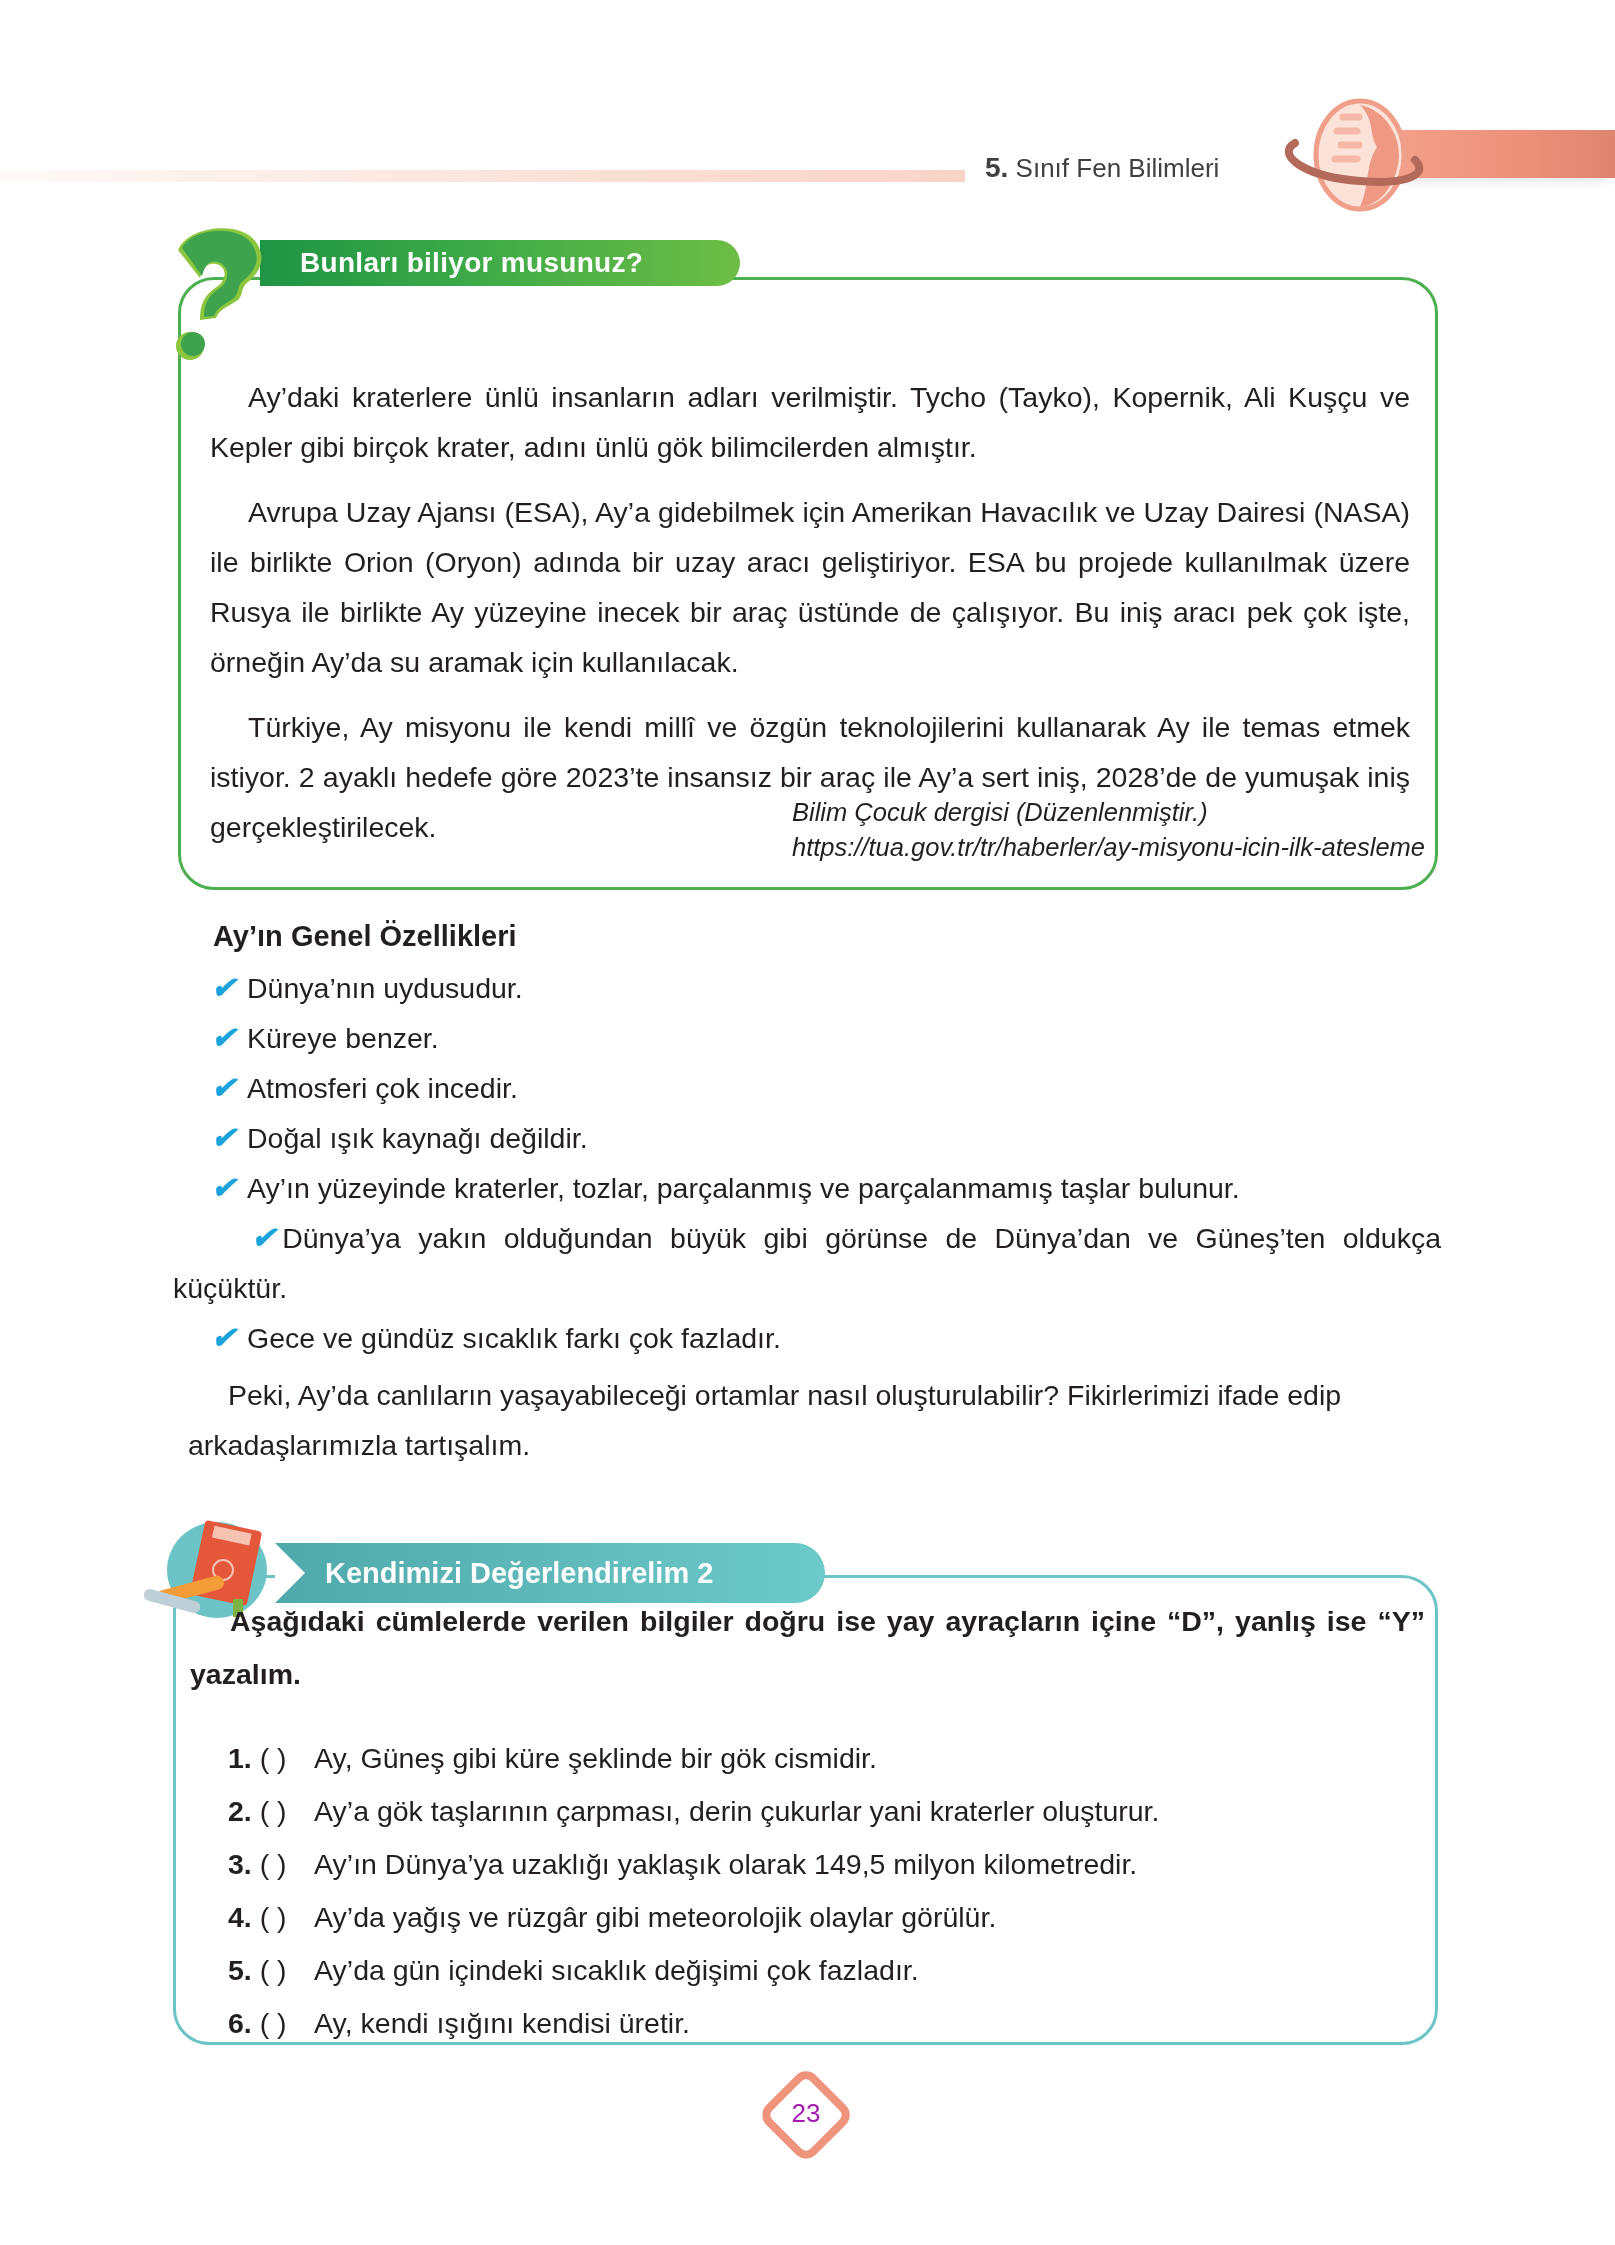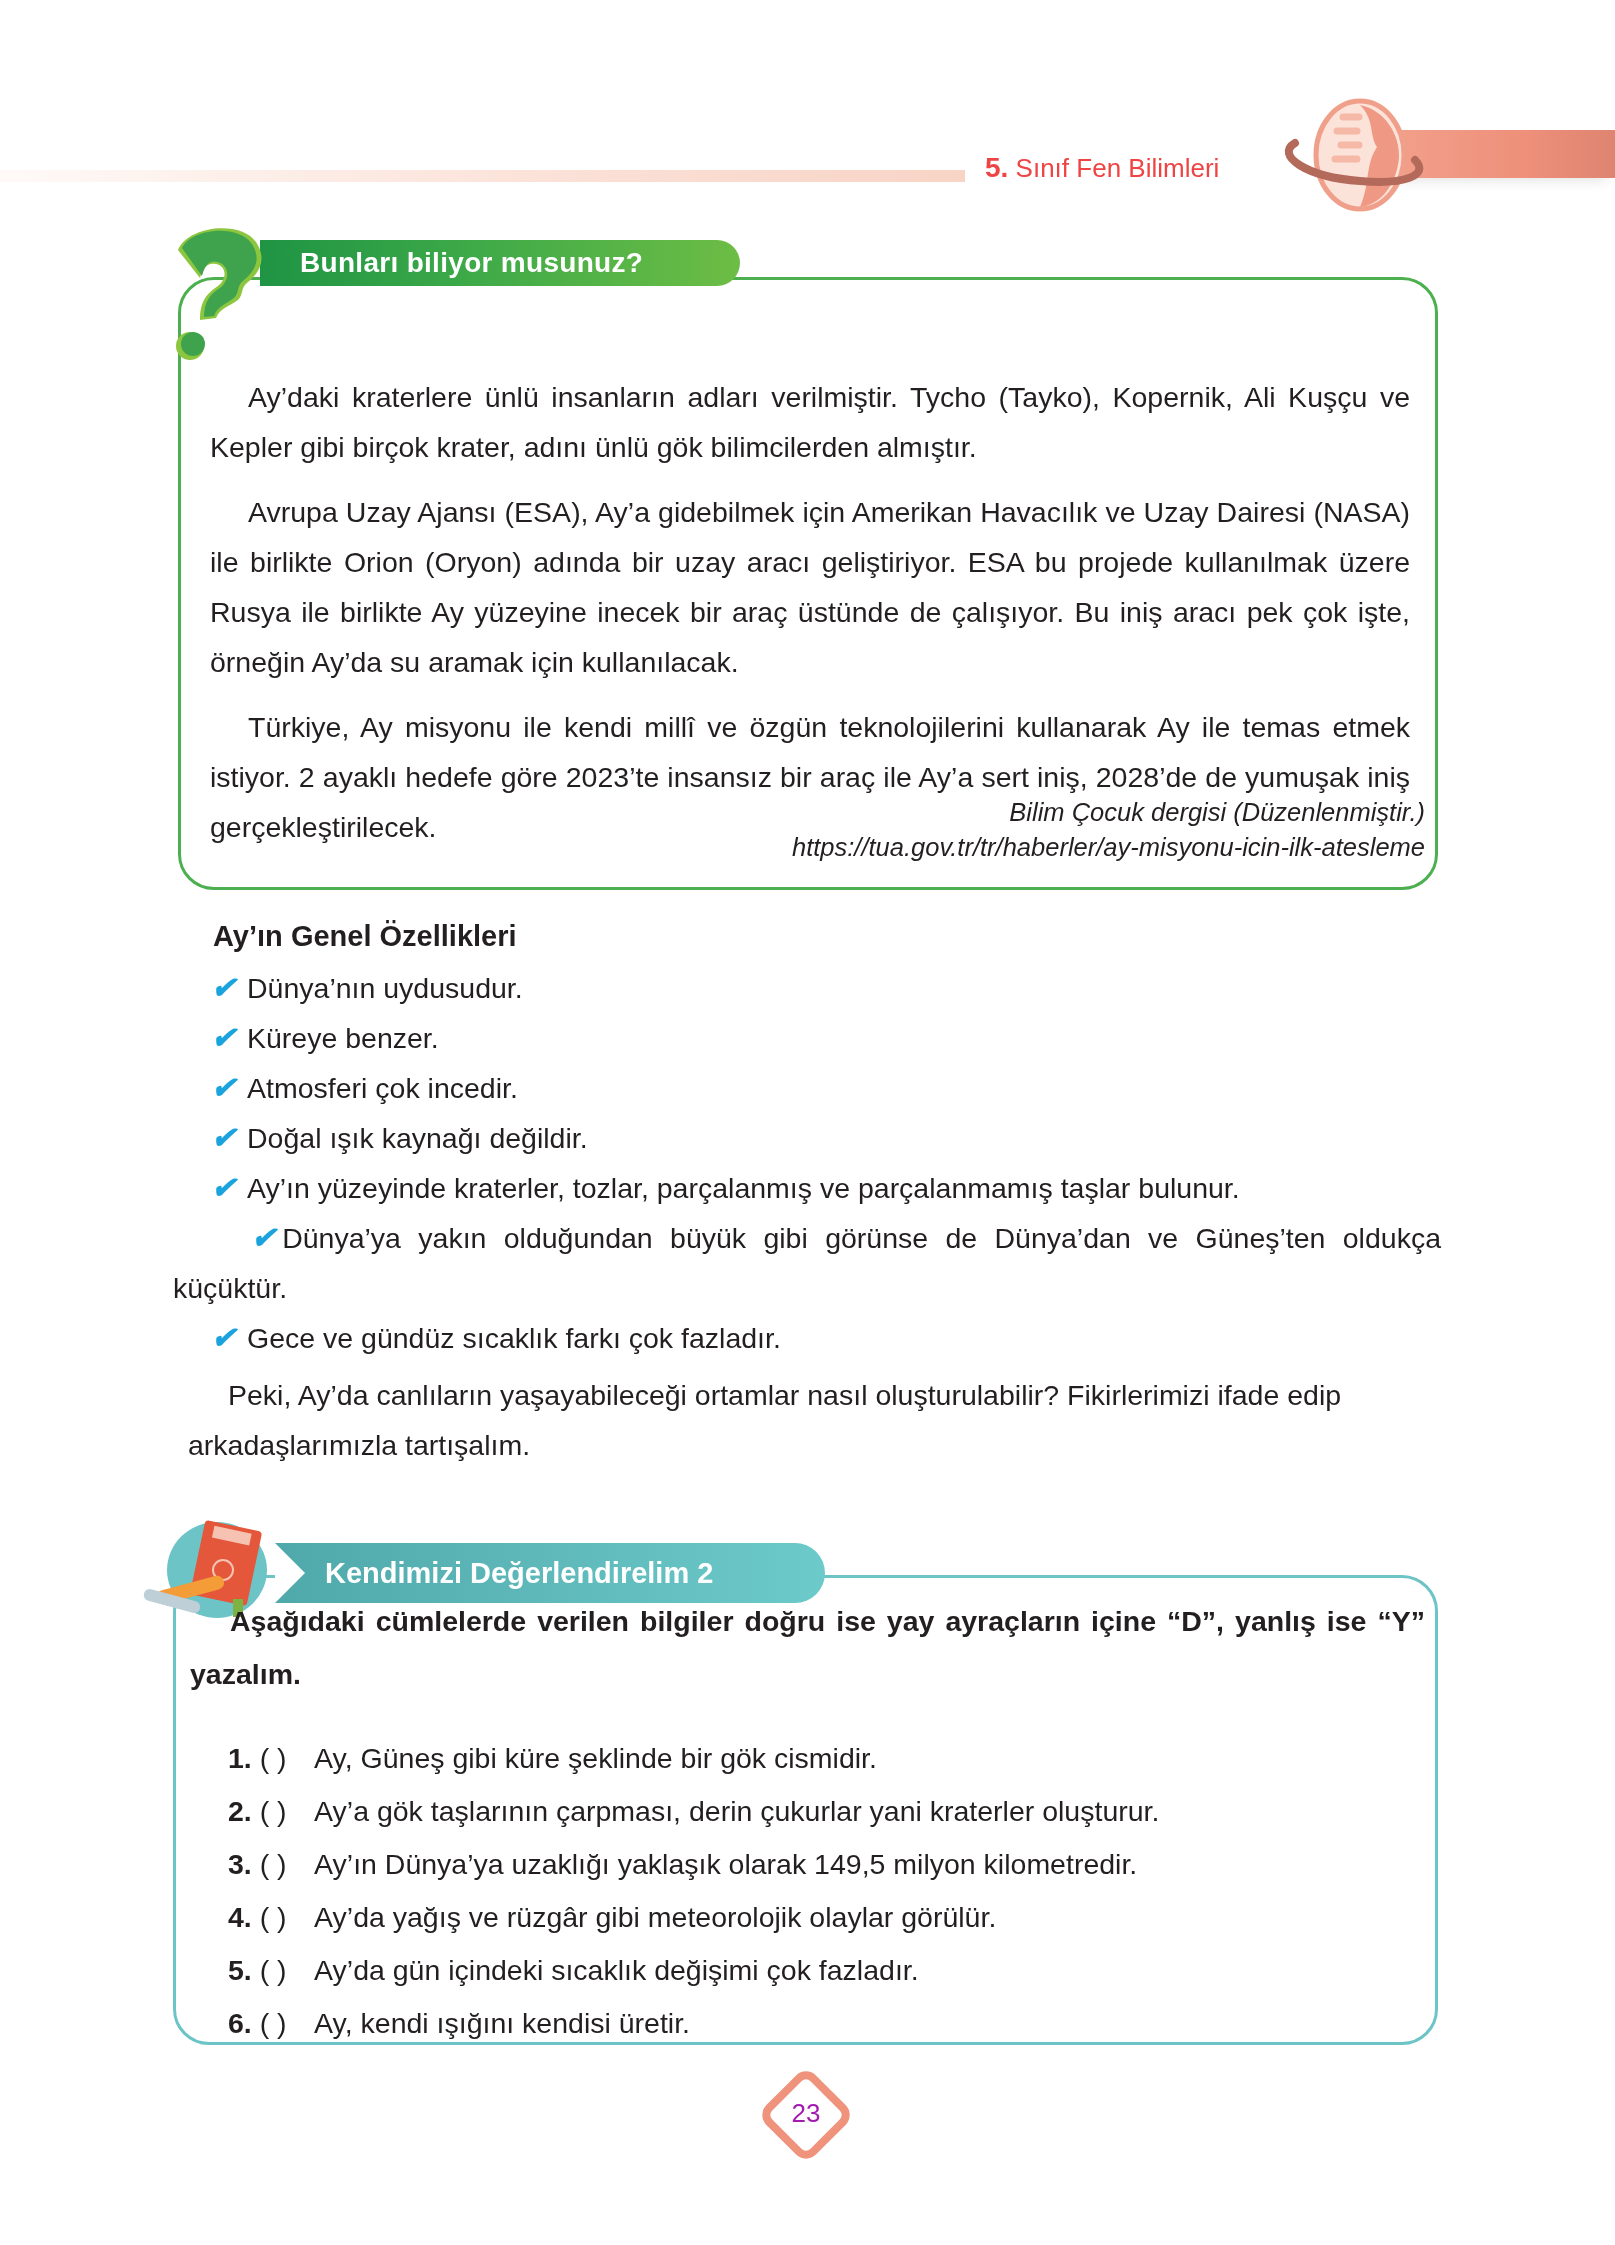--- a/index.html
+++ b/index.html
@@ -2,41 +2,41 @@
 <html><head>
 <meta charset="utf-8">
 <style>
   html, body { margin: 0; padding: 0; background: #ffffff; }
   body { width: 1615px; height: 2245px; position: relative; overflow: hidden;
          font-family: "Liberation Sans", sans-serif; color: #231f20; }
 
   
   .hdr-line-left { position: absolute; left: 0; top: 170px; width: 965px; height: 12px;
     background: linear-gradient(90deg, rgba(250,220,208,0.15) 0%, #fbe0d6 60%, #f8d4c6 100%); }
-  .hdr-title { position: absolute; left: 985px; top: 152px; font-size: 26px; color: #ef4444; }
+  .hdr-title { position: absolute; left: 985px; top: 152px; font-size: 26px; color: #404040; }
   .hdr-title b { font-weight: 700; font-size: 28px; }
   .hdr-band { position: absolute; left: 1388px; top: 130px; width: 227px; height: 48px;
     background: linear-gradient(90deg, #f2a08b 0%, #ee907a 60%, #de8470 100%);
     box-shadow: 0 10px 14px -8px rgba(0,0,0,0.12); }
   .hdr-planet { position: absolute; left: 1265px; top: 95px; width: 170px; height: 120px; }
 
   
   .info-box { position: absolute; left: 178px; top: 277px; width: 1260px; height: 613px;
     border: 3px solid #4caf50; border-radius: 36px; box-sizing: border-box; }
   .info-banner { position: absolute; left: 260px; top: 240px; width: 480px; height: 46px;
     border-radius: 0 30px 30px 0;
     background: linear-gradient(90deg, #1f9444 0%, #3eaa48 45%, #6dbd45 100%);
     color: #fff; font-weight: 700; font-size: 28px; line-height: 46px; padding-left: 40px;
     box-sizing: border-box; letter-spacing: 0.3px; }
   .qmark { position: absolute; left: 160px; top: 222px; width: 115px; height: 150px; }
 
   .info-text { position: absolute; left: 195px; top: 357px; width: 1230px;
     font-size: 28.5px; line-height: 50px; text-align: justify; }
   .info-text p { margin: 15px; text-indent: 38px; }
-  .info-source { position: absolute; right: 190px; top: 795px; text-align: right;
+  .info-source { position: absolute; right: 190px; top: 795px; text-align: left;
     font-style: italic; font-size: 25.5px; line-height: 35px; }
 
   
   .feat-title { position: absolute; left: 213px; top: 920px; font-weight: 700; font-size: 29px; }
   .feat-list { position: absolute; left: 173px; top: 963px; width: 1268px; font-size: 28.5px; line-height: 50px; }
   .feat-item { position: relative; padding-left: 40px; text-align: justify; }
   .check { color: #1aa3dc; font-weight: 700; font-style: italic; margin-right: 8px; font-size: 30px; }
   .feat-item .check { position: absolute; left: 38px; }
   .feat-item .txt { display: inline-block; padding-left: 34px; }
   .feat-item.long { padding-left: 0; text-indent: 78px; }

